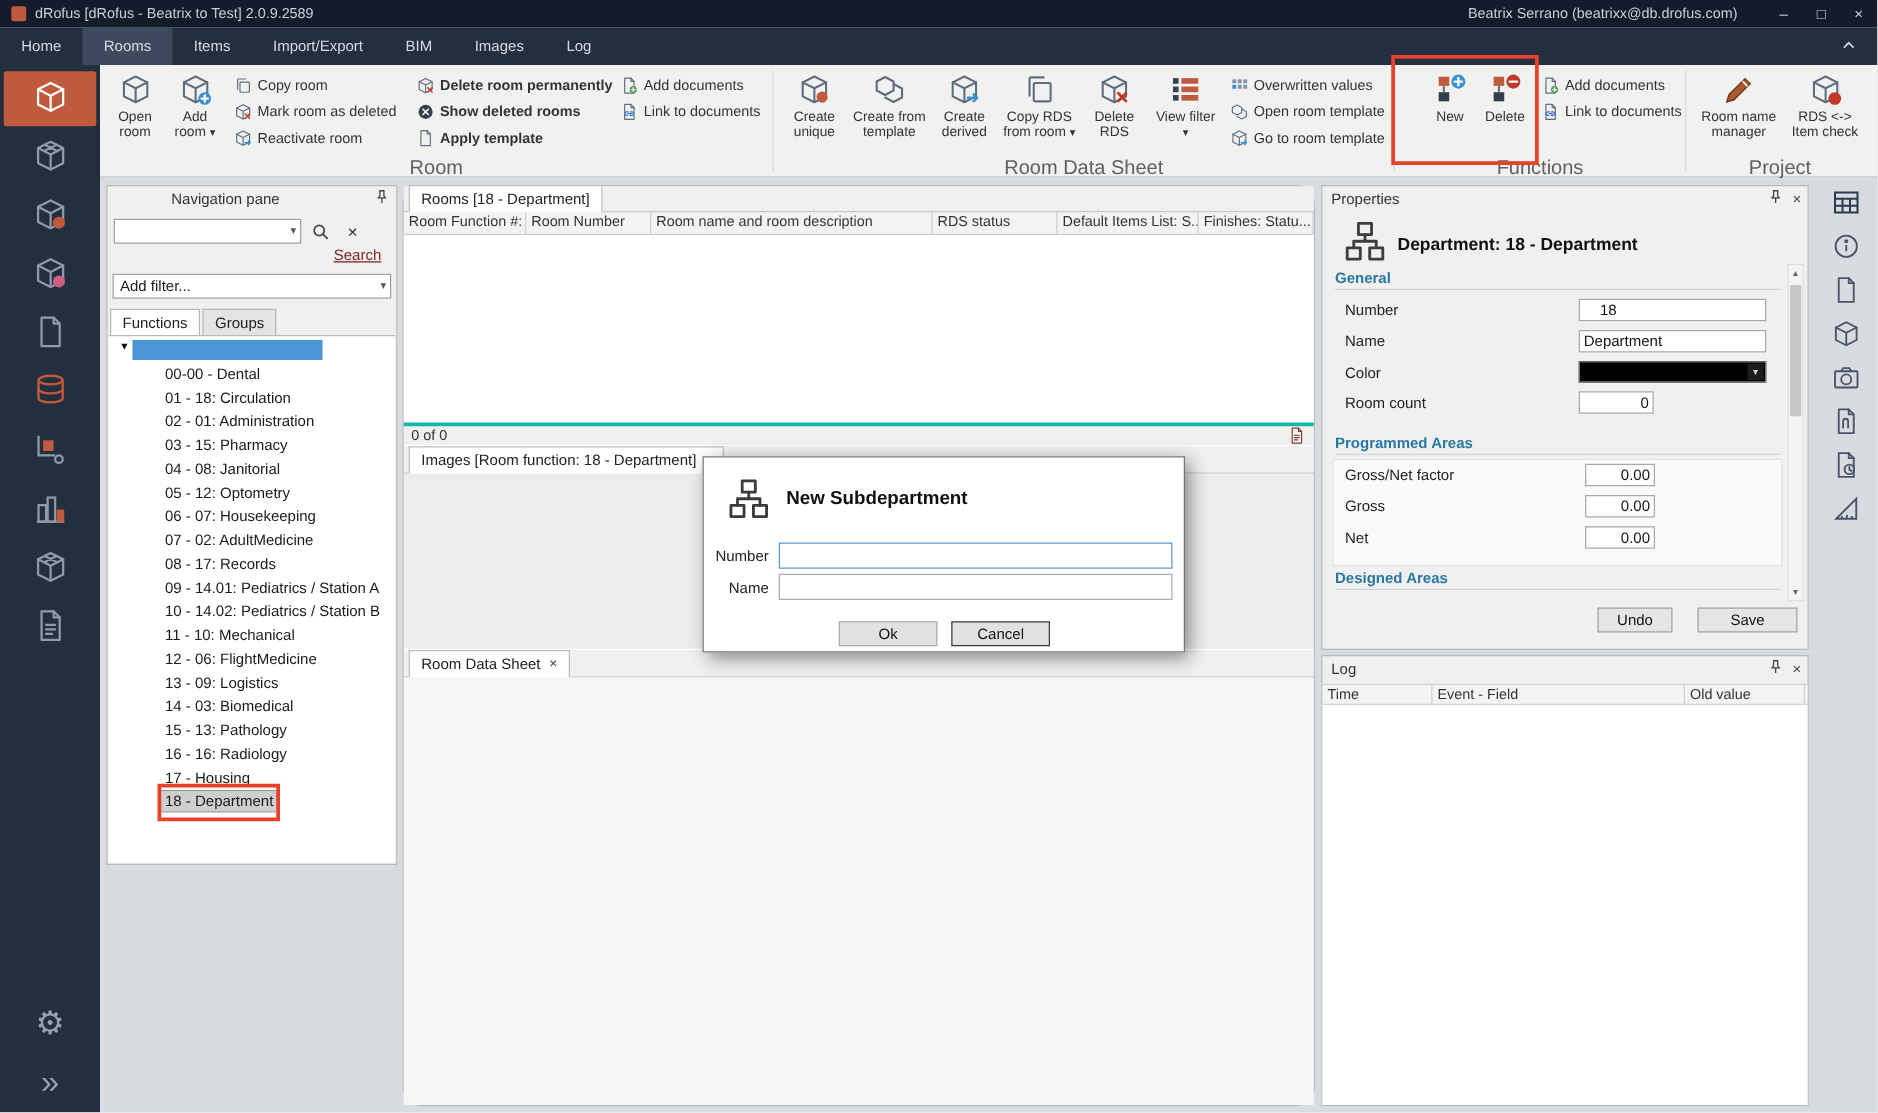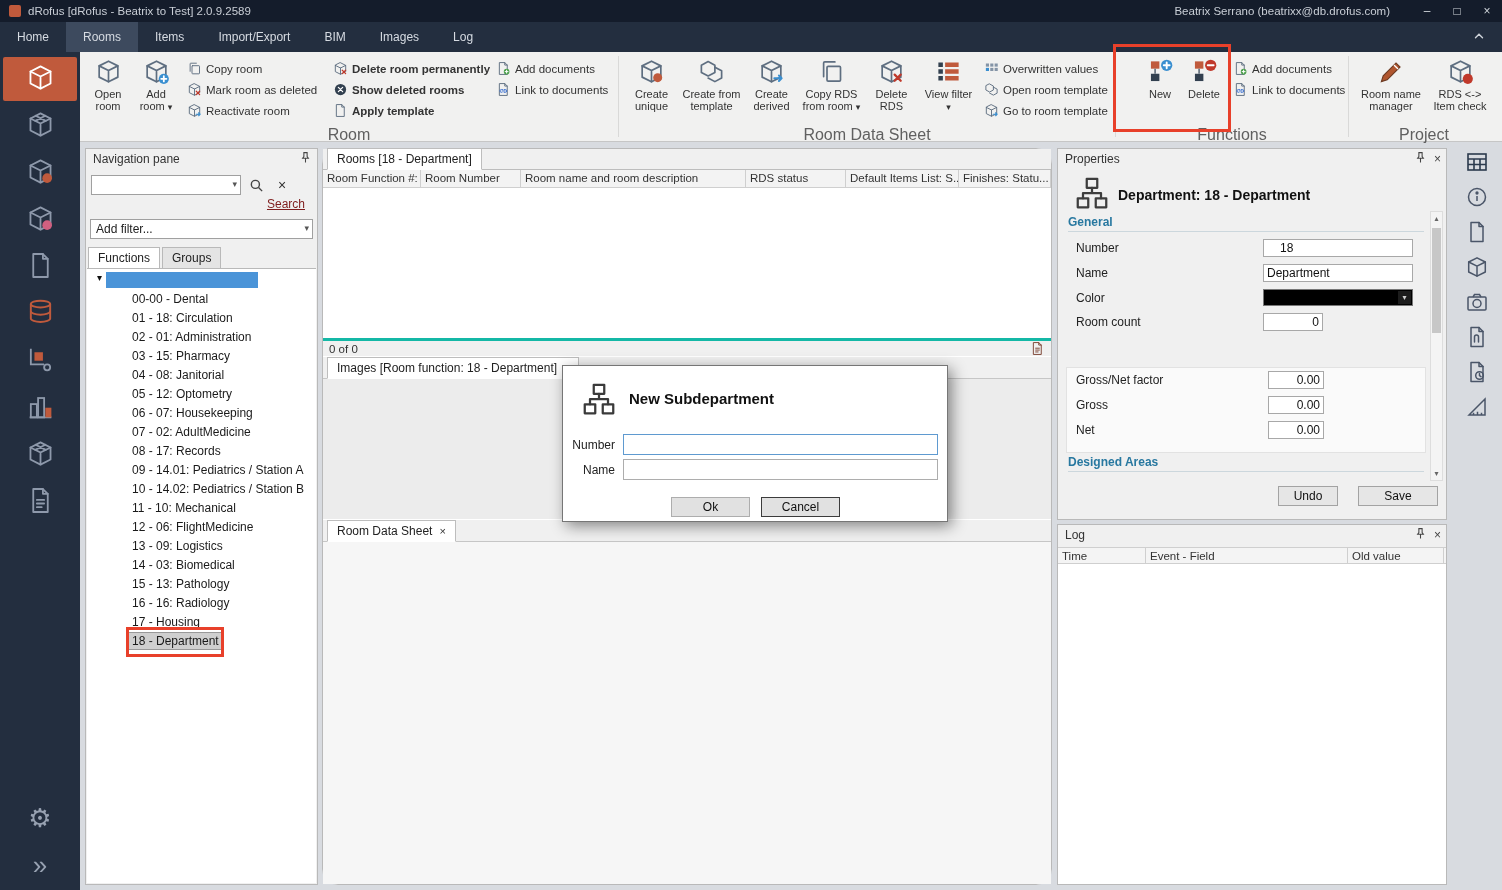--- a/index.html
+++ b/index.html
@@ -462,21 +462,21 @@
                 <path d="M3.7 7 12 11.2 20.3 7M12 11.2V21"></path>
                 <circle cx="18.5" cy="18.5" r="4.5" fill="#c0392b" stroke="none"></circle>
               </svg></span>
           <span class="rlab">RDS &lt;-&gt; Item check</span>
         </div>
       </div>
       <div class="rg-label">Project</div>
     </div>
   </div>
 
-  <div class="panel" style="left:85px;top:148px;width:233px;height:737px;">
+  <div class="panel" style="left:85px;top:148px;width:233px;height:544px;padding-left:44px;">
     <div class="phead">
       <span>Navigation pane</span>
       <span class="ph-icons">
           <span><svg viewBox="0 0 16 16" fill="none" stroke="currentColor" stroke-width="1.3">
               <path d="M6 2h4v5l1.5 2h-7L6 7ZM8 9v5"></path>
             </svg></span>
         </span>
     </div>
     <div class="search-row">
       <div class="combo srch-input">
@@ -588,20 +588,21 @@
     <input class="pinput" style="left: 205px; top: 90px; width: 150px; padding-left: 16px;" readonly="" value="18">
     <span class="plabel" style="top:117px;">Name</span>
     <input class="pinput" style="left: 205px; top: 115px; width: 150px;" readonly="" value="Department">
     <span class="plabel" style="top:142px;">Color</span>
     <div class="colorswatch" style="top:140px;">
         <span class="ca">▾</span>
       </div>
     <span class="plabel" style="top:166px;">Room count</span>
     <input class="pinput pnum" style="left: 205px; top: 164px; width: 60px;" readonly="" value="0">
 
+    <div class="sect" style="top:198px;">Programmed Areas</div>
     <div class="groupbox" style="left:8px;top:218px;width:360px;height:86px;"></div>
     <span class="plabel" style="top:224px;">Gross/Net factor</span>
     <input class="pinput pnum" style="left: 210px; top: 222px; width: 56px;" readonly="" value="0.00">
     <span class="plabel" style="top:249px;">Gross</span>
     <input class="pinput pnum" style="left: 210px; top: 247px; width: 56px;" readonly="" value="0.00">
     <span class="plabel" style="top:274px;">Net</span>
     <input class="pinput pnum" style="left: 210px; top: 272px; width: 56px;" readonly="" value="0.00">
 
     <div class="sect" style="top:306px;">Designed Areas</div>
 

